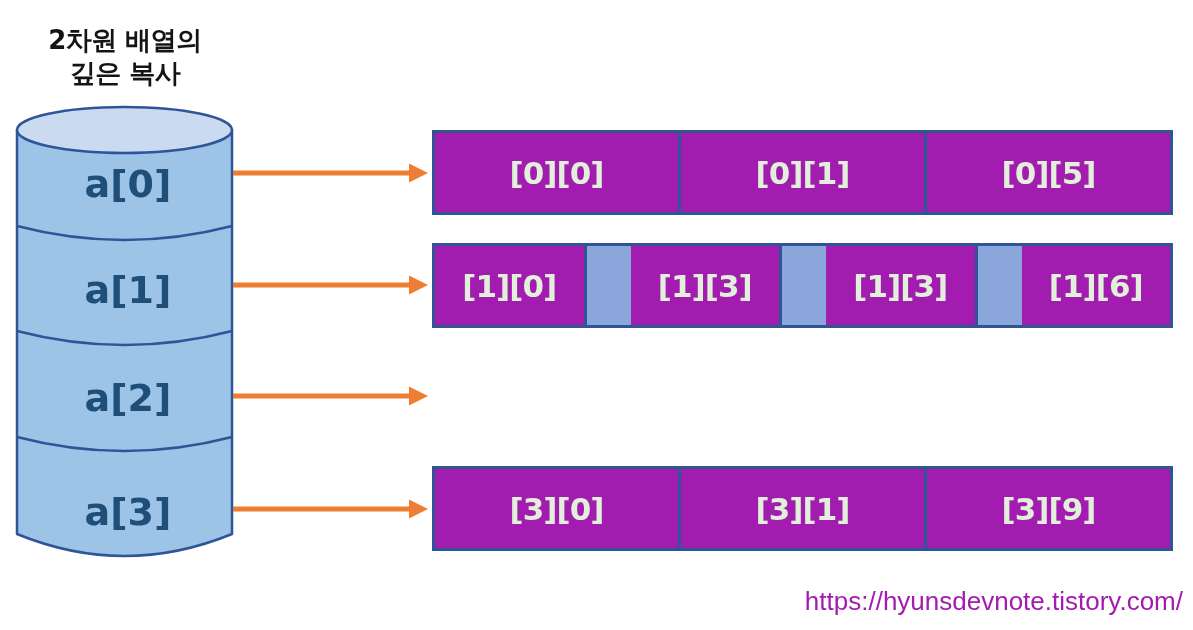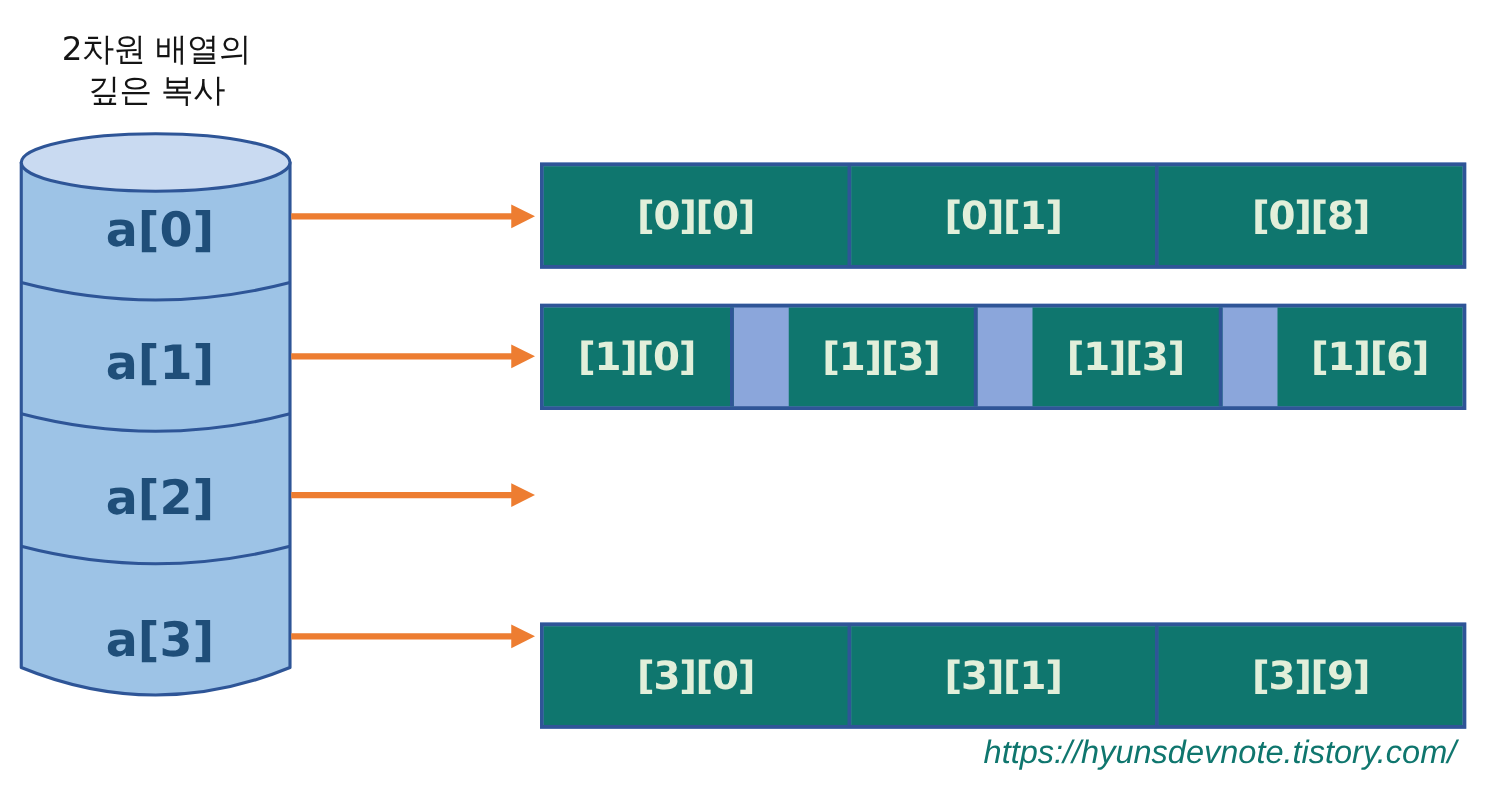--- a/index.html
+++ b/index.html
@@ -14,21 +14,21 @@
 
   
   .diagram-title {
     position: absolute;
     left: 10px;
     top: 24px;
     width: 230px;
     text-align: center;
     font-size: 26px;
     line-height: 33px;
-    font-weight: 400;
+    font-weight: 700;
     color: #141414;
     letter-spacing: -0.5px;
   }
 
   
   .bg-svg {
     position: absolute;
     left: 0; top: 0;
     width: 1193px; height: 630px;
   }
@@ -47,44 +47,43 @@
     width: 741px;
     height: 85px;
     display: flex;
     border: 3px solid #2F5597;
     background: #8BA6DB;
     box-sizing: border-box;
   }
   .array-row.r0 { top: 130px; }
   .array-row.r1 { top: 243px; gap: 44px; }
   .array-row.r2 { top: 353px; }
-  .array-row.r3 { top: 466px; margin-top: 32px; }
+  .array-row.r3 { top: 466px; }
   .array-cell {
     flex: 1;
     display: flex;
     align-items: center;
     justify-content: center;
-    background: #0f766e;
+    background: #a21caf;
     border-right: 3px solid #2F5597;
     color: #E2EFDA;
     font-weight: bold;
     font-size: 31px;
     letter-spacing: -1px;
   }
   .array-cell:last-child { border-right: none; }
 
   
   .footer-url {
     position: absolute;
-    right: 28px;
+    right: 10px;
     top: 586px;
     font-size: 26px;
-    color: #0f766e;
+    color: #a21caf;
     font-family: "Liberation Sans", "DejaVu Sans", sans-serif;
-    font-style: italic;
   }
 </style>
 </head>
 <body>
 
 <div class="canvas">
 
   <div class="diagram-title">
     <div>2차원 배열의</div>
     <div>깊은 복사</div>
@@ -119,21 +118,21 @@
     </g>
     <g>
       <line x1="233" y1="509" x2="411" y2="509" stroke="#ED7D31" stroke-width="5"></line>
       <polygon points="409,499.5 428,509 409,518.5" fill="#ED7D31"></polygon>
     </g>
   </svg>
 
   <div class="array-row r0">
     <div class="array-cell">[0][0]</div>
     <div class="array-cell">[0][1]</div>
-    <div class="array-cell">[0][8]</div>
+    <div class="array-cell">[0][5]</div>
   </div>
 
   <div class="array-row r1">
     <div class="array-cell">[1][0]</div>
     <div class="array-cell">[1][3]</div>
     <div class="array-cell">[1][3]</div>
     <div class="array-cell">[1][6]</div>
   </div>
 
 

